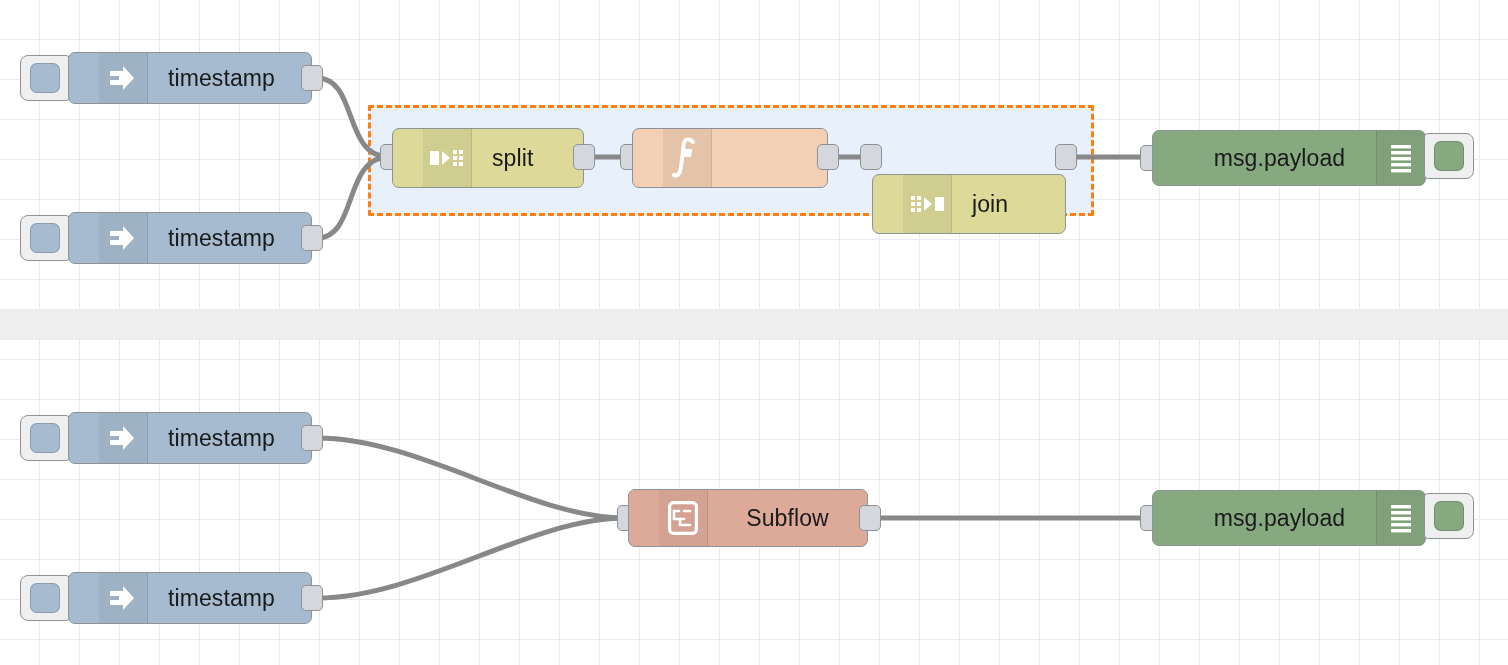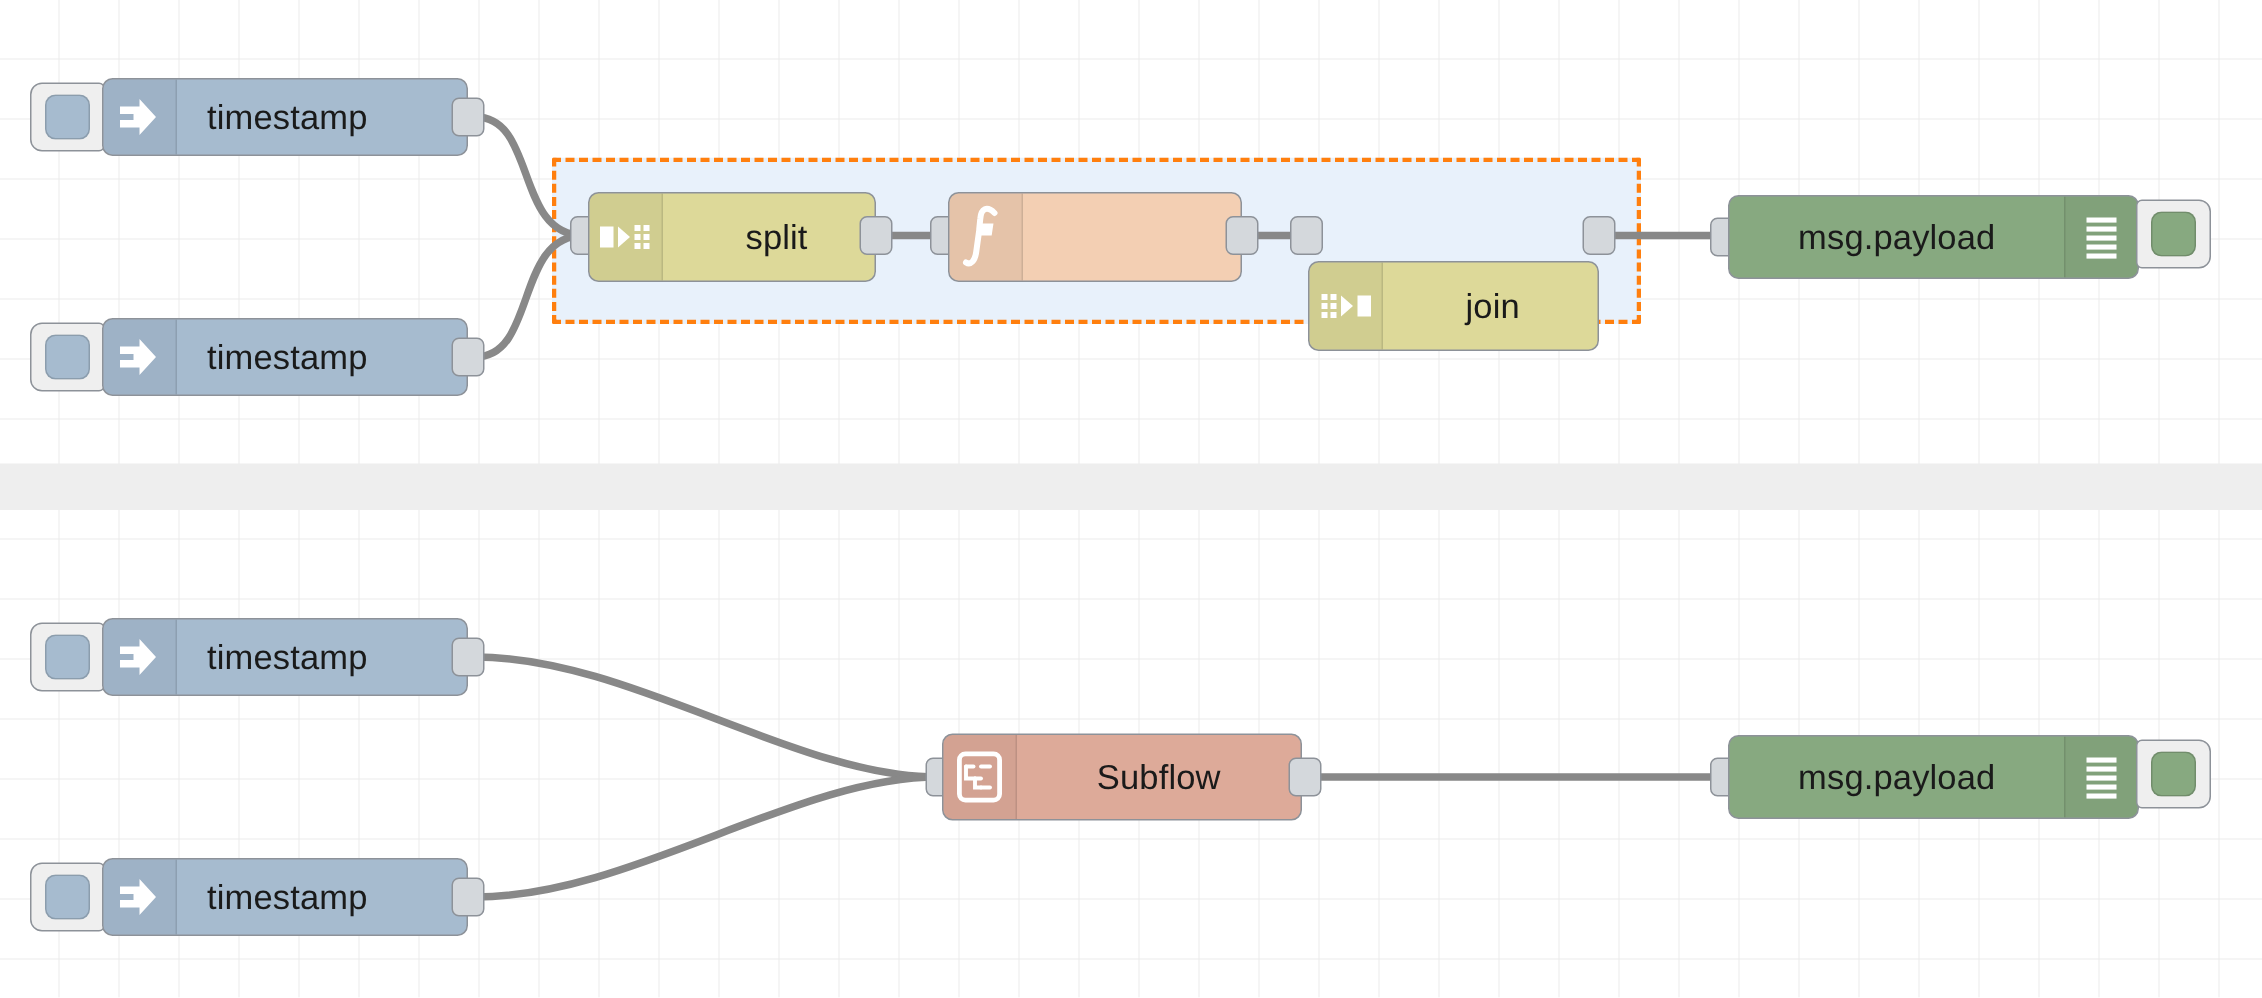--- a/index.html
+++ b/index.html
@@ -44,20 +44,21 @@
   }
   
   .node {
     position: absolute;
     box-sizing: border-box;
     border: 1px solid #8d9299;
     border-radius: 7px;
     display: flex;
     align-items: stretch;
     overflow: hidden;
+    padding-left: 30px;
   }
   .node-icon-panel {
     width: 48px;
     display: flex;
     align-items: center;
     justify-content: center;
     border-right: 1px solid rgba(0,0,0,0.10);
     flex: 0 0 48px;
   }
   .node-label {
@@ -69,21 +70,21 @@
     letter-spacing: 0.1px;
     white-space: nowrap;
   }
   .node-label.left   { justify-content: flex-start; padding-left: 20px; }
   .node-label.center { justify-content: center; }
 
   
   .n-inject   { background: #a6bbcf; }
   .n-inject .node-icon-panel { background: rgba(0,0,0,0.045); }
   .n-split,
-  .n-join     { background: #ddd999; gap: 35px; }
+  .n-join     { background: #ddd999; }
   .n-split .node-icon-panel,
   .n-join  .node-icon-panel  { background: rgba(0,0,0,0.055); }
   .n-function { background: #f3cfb3; }
   .n-function .node-icon-panel { background: rgba(0,0,0,0.055); }
   .n-subflow  { background: #ddaa99; }
   .n-subflow .node-icon-panel  { background: rgba(0,0,0,0.045); }
   .n-debug    { background: #87a980; }
   .n-debug .node-icon-panel {
     background: rgba(0,0,0,0.045);
     border-right: none;

